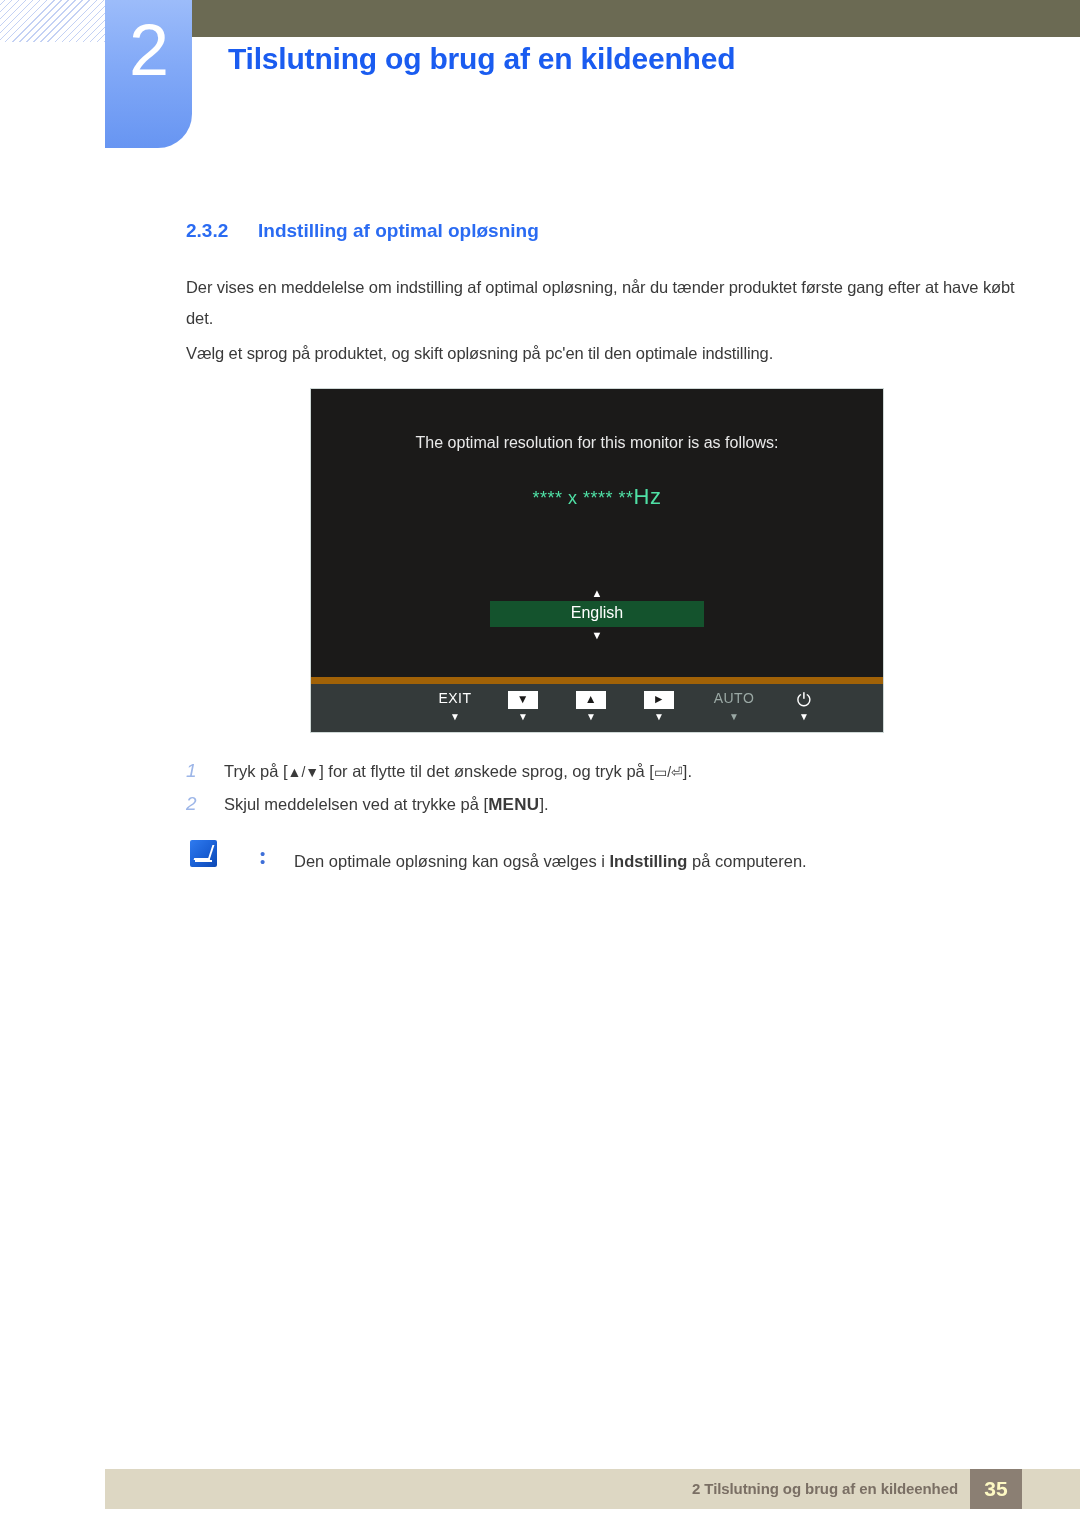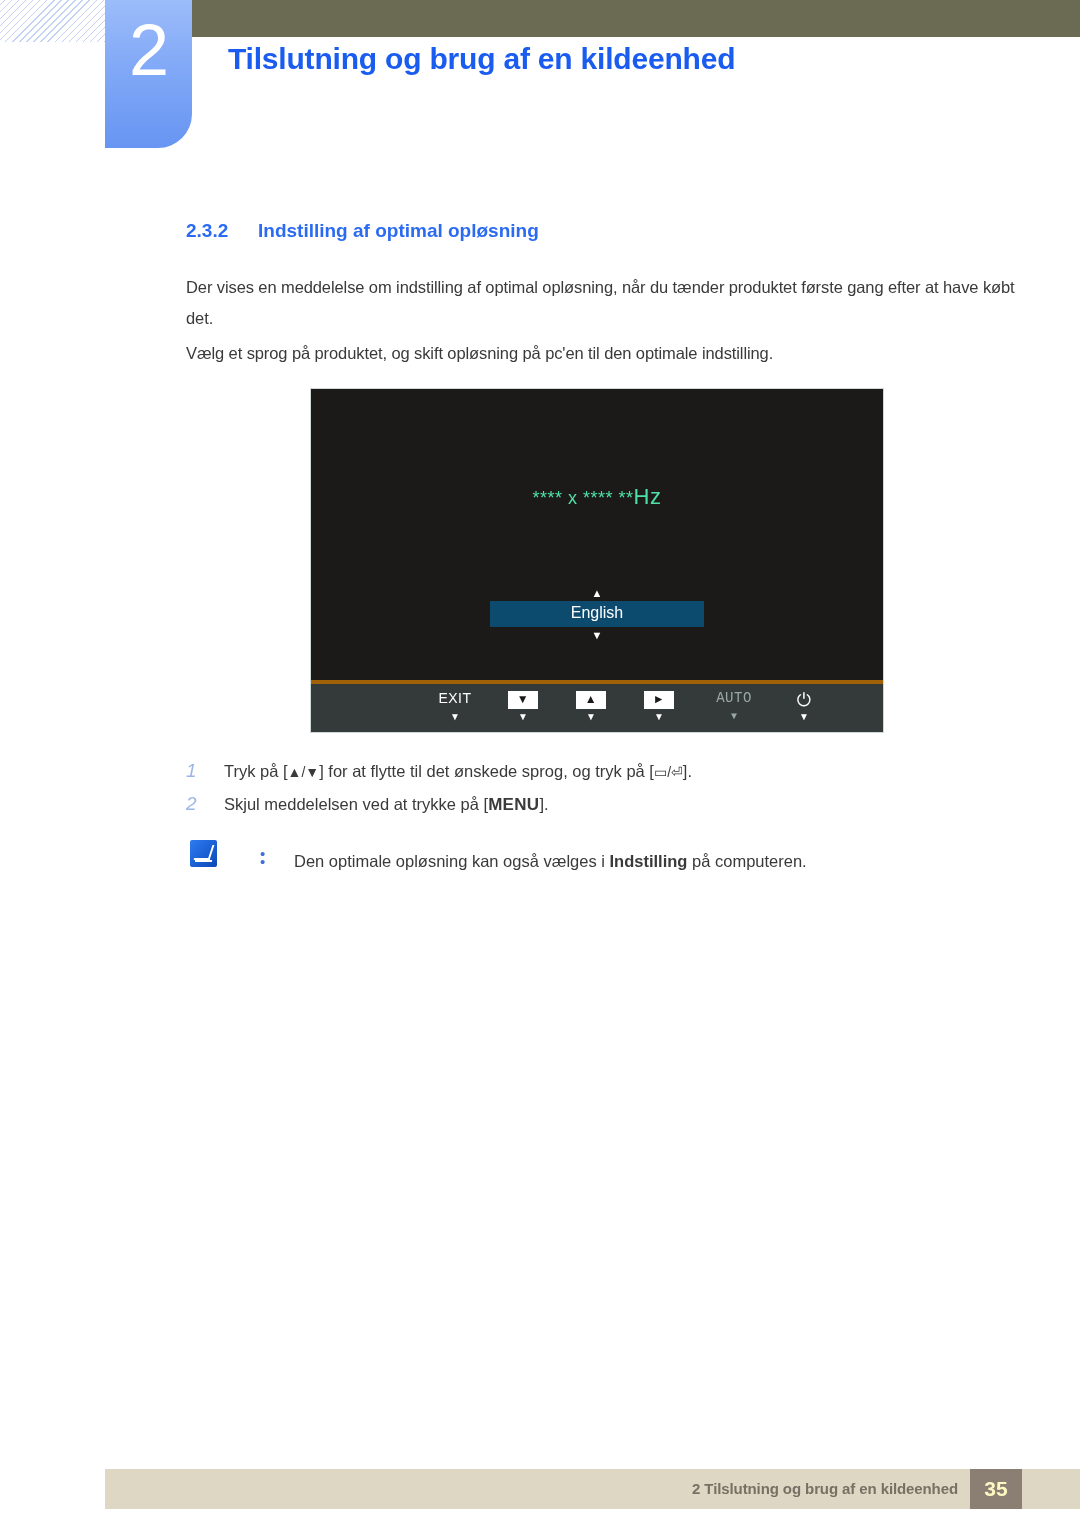--- a/index.html
+++ b/index.html
@@ -117,44 +117,44 @@
     text-align: center;
   }
   .osd-caret {
     color: #ffffff;
     font-size: 11px;
     line-height: 12px;
   }
   .osd-select {
     display: inline-block;
     width: 214px;
-    background: #0c4a6e;
+    background: #14532d;
     color: #ffffff;
     font-size: 16px;
     padding: 3px 0 5px;
     margin: 2px 0;
   }
 
   .osd-btnbar {
     position: absolute;
     left: 0; bottom: 0;
     width: 100%; height: 48px;
     background: #343a3a;
-    border-top: 4px solid #a16207;
+    border-top: 7px solid #a16207;
   }
   .osd-btn {
     position: absolute;
     top: 6px;
     width: 76px;
     text-align: center;
     color: #ffffff;
   }
   .osd-btn .lbl { font-size: 14px; letter-spacing: .5px; display: block; height: 20px; }
   .osd-btn .tick { font-size: 10px; display: block; line-height: 14px; }
-  .osd-btn.dim .lbl, .osd-btn.dim .tick { color: #9aa8a4; font-family: Liberation Mono, monospace; }
+  .osd-btn.dim .lbl, .osd-btn.dim .tick { color: #9aa8a4; }
   .key-box {
     display: inline-block;
     background: #ffffff;
     color: #1b1a19;
     font-size: 12px;
     line-height: 15px;
     padding: 1px 9px 2px;
   }
   .pw-glyph { font-size: 18px; line-height: 20px; display: block; }
 
@@ -256,20 +256,21 @@
 <div class="chapter-title">Tilslutning og brug af en kildeenhed</div>
 
 <div class="sec-heading">
   <span class="num">2.3.2</span><span>Indstilling af optimal opløsning</span>
 </div>
 
 <div class="para para-1">Der vises en meddelelse om indstilling af optimal opløsning, når du tænder produktet første gang efter at have købt det.</div>
 <div class="para para-2">Vælg et sprog på produktet, og skift opløsning på pc'en til den optimale indstilling.</div>
 
 <div class="osd">
+  <div class="osd-line1">The optimal resolution for this monitor is as follows:</div>
   <div class="osd-res">
     <span>**** x **** **</span><span class="hz">Hz</span>
   </div>
 
   <div class="osd-sel-wrap">
     <div class="osd-caret">▲</div>
     <div class="osd-select">English</div>
     <div class="osd-caret">▼</div>
   </div>
 

